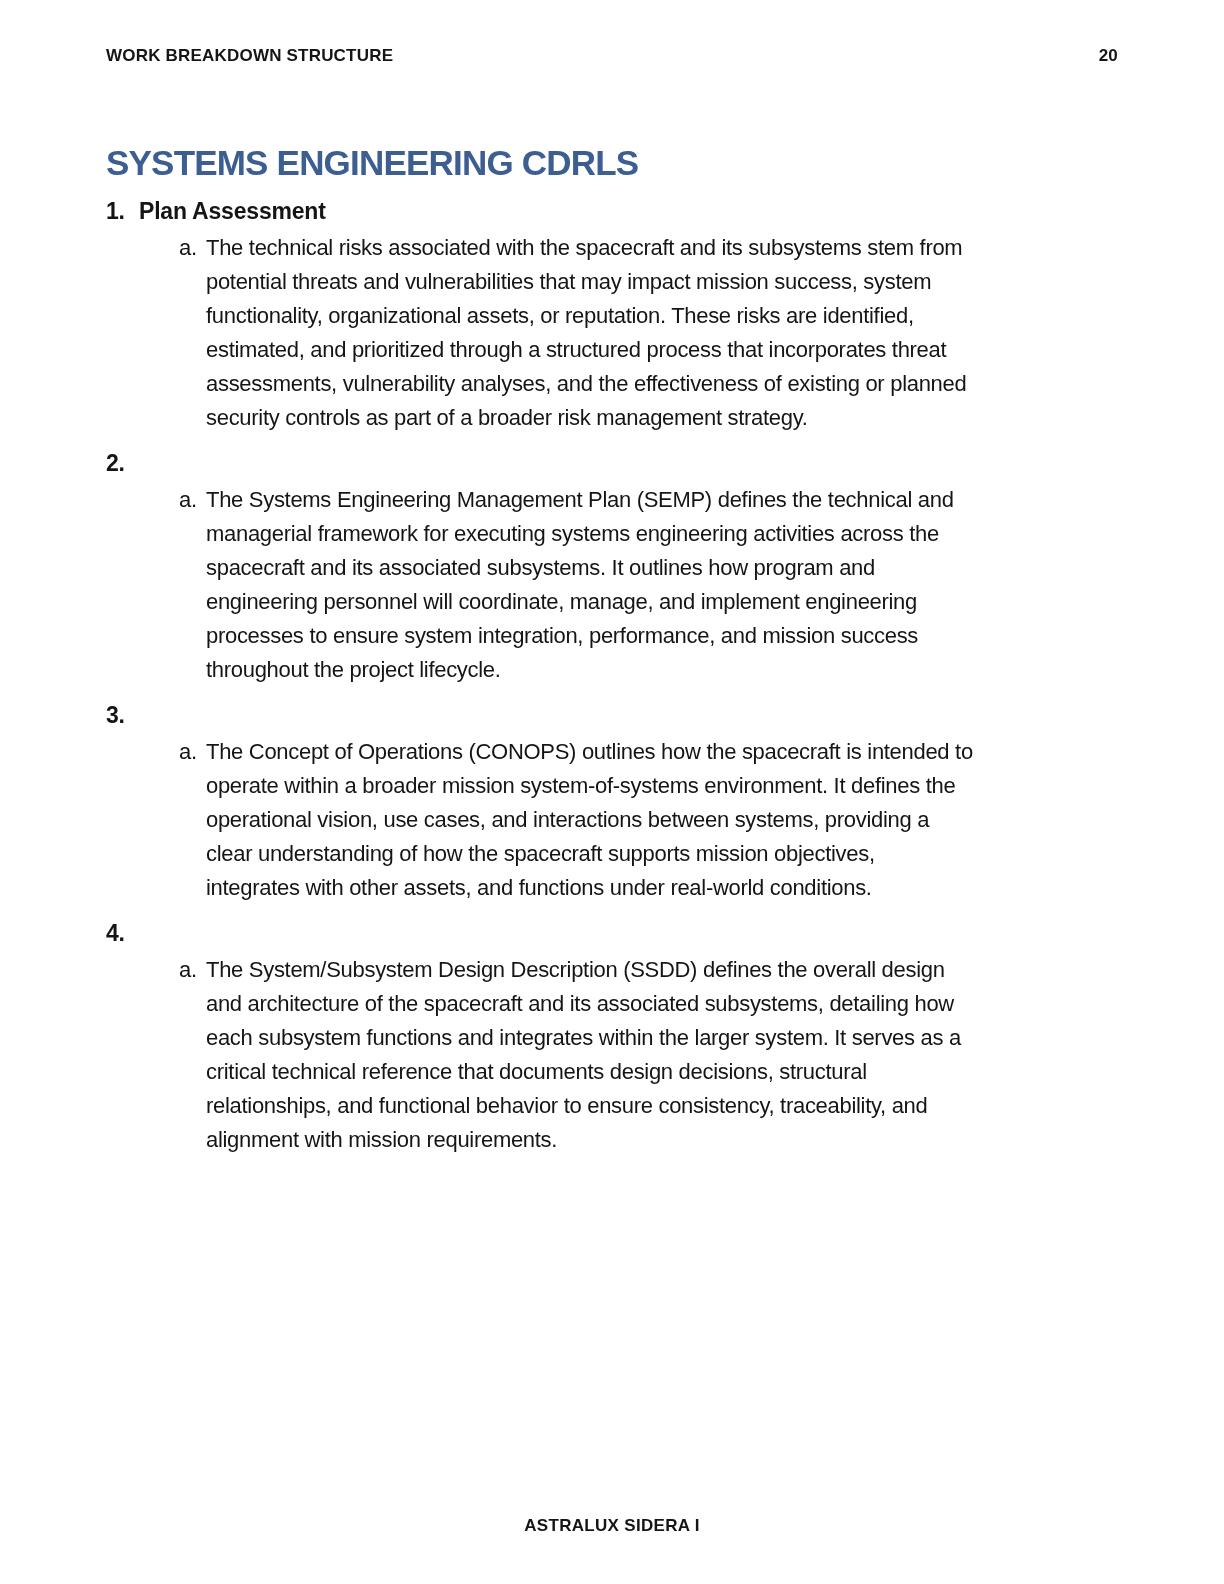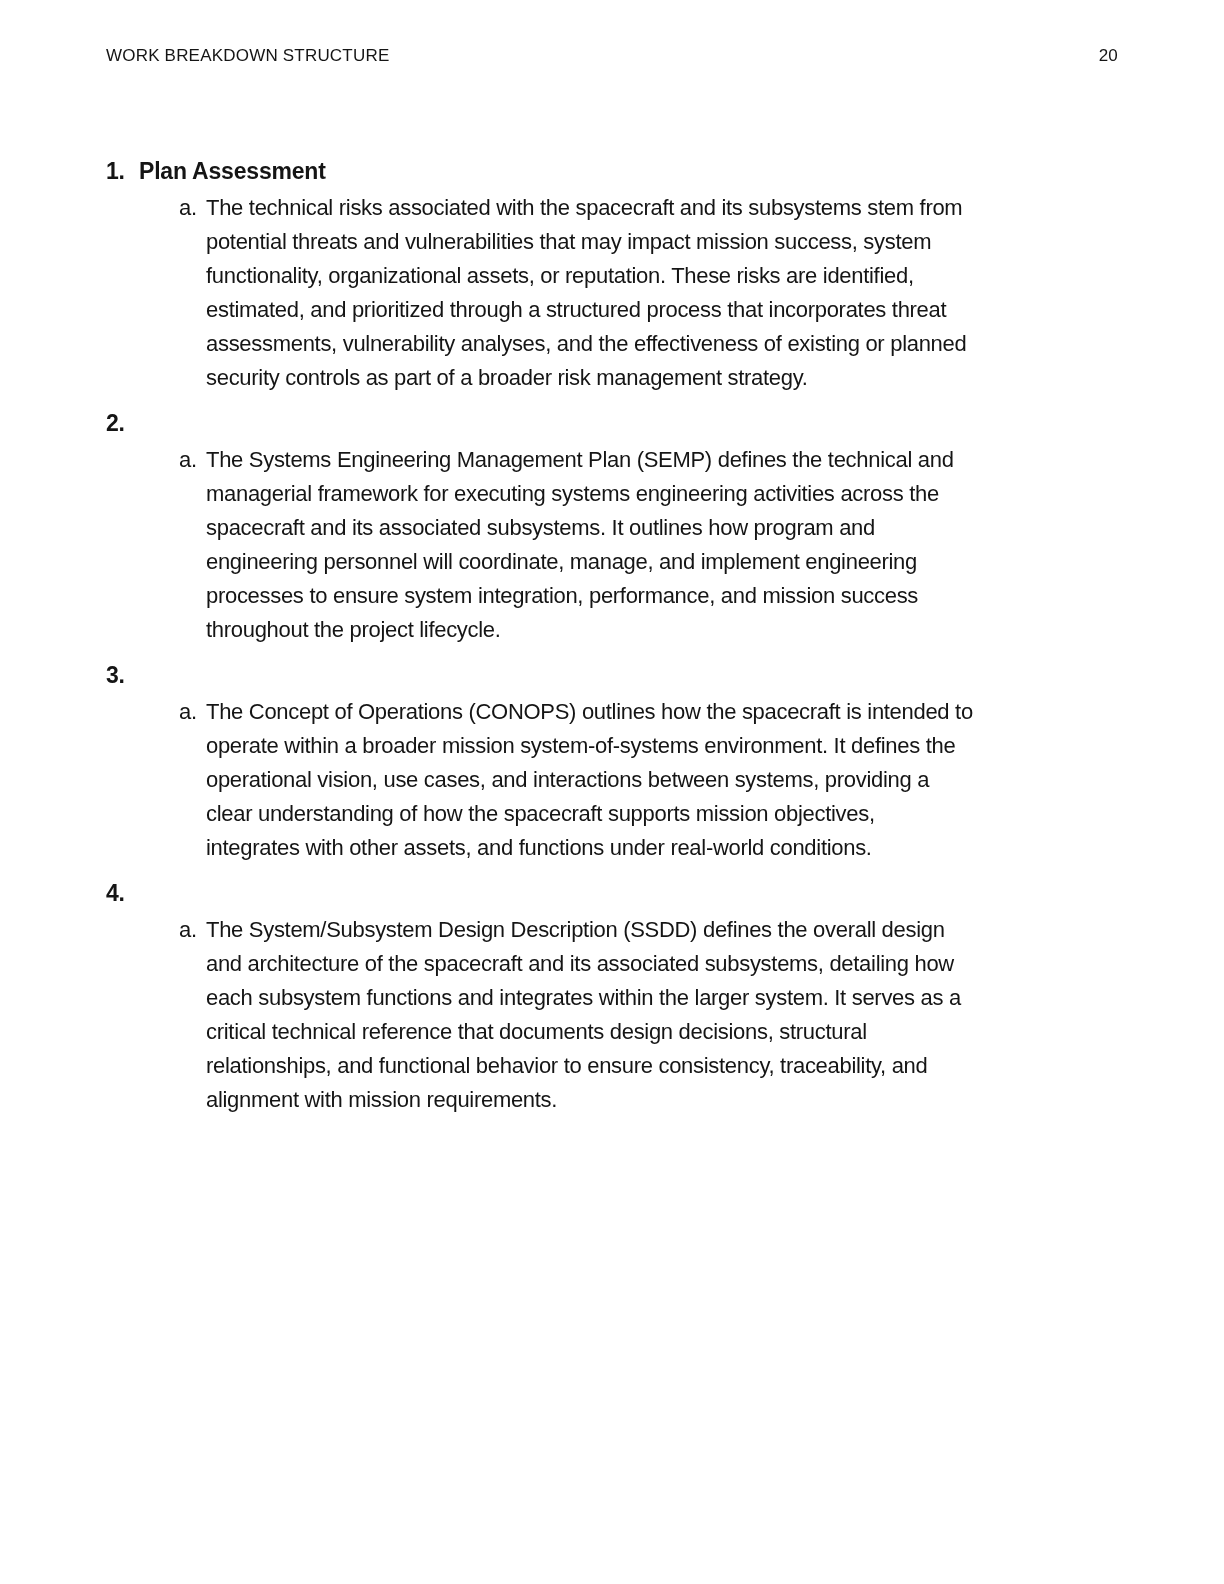--- a/index.html
+++ b/index.html
@@ -14,21 +14,21 @@
   }
   .running-header {
     position: absolute;
     top: 46px;
     left: 106px;
     right: 106px;
     display: flex;
     justify-content: space-between;
     align-items: baseline;
     font-size: 17px;
-    font-weight: 400;
+    font-weight: 700;
     letter-spacing: 0.2px;
   }
   .content {
     position: absolute;
     top: 143px;
     left: 106px;
     right: 100px;
   }
   .doc-heading {
     font-size: 35px;
@@ -79,20 +79,21 @@
 
 <div class="page">
 
   <div class="running-header">
     <span>WORK BREAKDOWN STRUCTURE</span>
     <span>20</span>
   </div>
 
   <div class="content">
 
+    <h1 class="doc-heading" style="color: rgb(60, 94, 145);">SYSTEMS ENGINEERING CDRLS</h1>
 
     <div class="list-item">
       <div class="list-item-title">
         <span class="num">1.</span>
         <span>Plan Assessment</span>
       </div>
       <div class="sub-item">
         <span class="marker">a.</span>
         <span class="para">The technical risks associated with the spacecraft and its subsystems stem from
 potential threats and vulnerabilities that may impact mission success, system
@@ -142,14 +143,17 @@
 and architecture of the spacecraft and its associated subsystems, detailing how
 each subsystem functions and integrates within the larger system. It serves as a
 critical technical reference that documents design decisions, structural
 relationships, and functional behavior to ensure consistency, traceability, and
 alignment with mission requirements.</span>
       </div>
     </div>
 
   </div>
 
+  <div class="running-footer">
+    <span>ASTRALUX SIDERA I</span>
+  </div>
 
 </div>
 
 </body></html>

